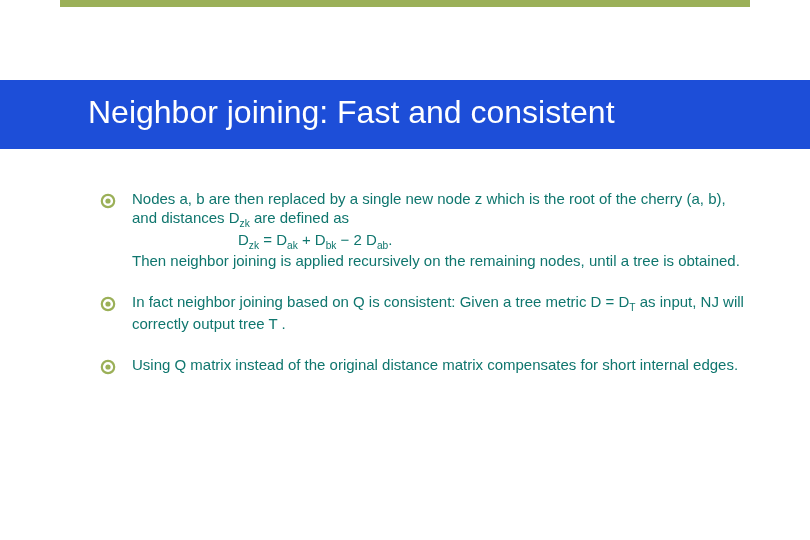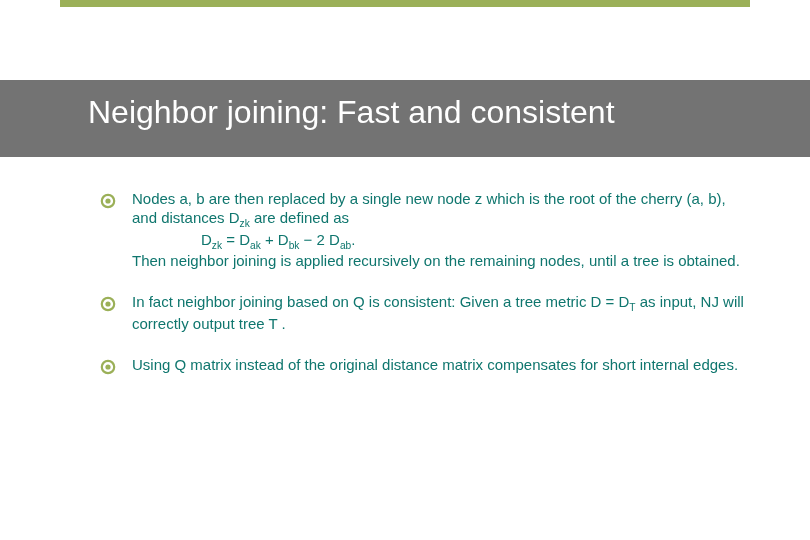--- a/index.html
+++ b/index.html
@@ -1,27 +1,27 @@
 <!DOCTYPE html>
 <html><head>
 <meta charset="utf-8">
 <style>
   * { margin: 0; padding: 0; box-sizing: border-box; }
   html, body { width: 810px; height: 540px; background: #ffffff; font-family: Arial, Helvetica, sans-serif; overflow: hidden; }
   .slide { position: relative; width: 810px; height: 540px; background: #ffffff; }
   .accent-bar { position: absolute; top: 0; left: 60px; right: 60px; height: 7px; background: #9bb058; }
-  .title-band { position: absolute; top: 80px; left: 0; right: 0; background: #737373; padding: 14px 0 26px 0; }
+  .title-band { position: absolute; top: 80px; left: 0; right: 0; background: #1d4ed8; padding: 14px 0 18px 0; }
   .title-band h1 { font-size: 32px; font-weight: 400; color: #ffffff; margin-left: 88px; letter-spacing: 0px; }
   .content { position: absolute; top: 190px; left: 100px; right: 60px; }
   .bullet-item { display: flex; align-items: flex-start; margin-bottom: 22px; }
   .bullet-item .icon { flex: 0 0 auto; width: 16px; height: 16px; margin-top: 3px; margin-right: 16px; }
   .bullet-item .icon svg { display: block; }
   .bullet-item .text { flex: 1 1 auto; font-size: 15px; line-height: 1.25; color: #0f766e; }
   .sub { font-size: 0.68em; vertical-align: sub; }
-  .formula { margin-left: 69px; }
+  .formula { margin-left: 106px; }
 </style>
 </head>
 <body>
 
 <div class="slide">
   <div class="accent-bar"></div>
 
   <div class="title-band">
     <h1>Neighbor joining: Fast and consistent</h1>
   </div>

